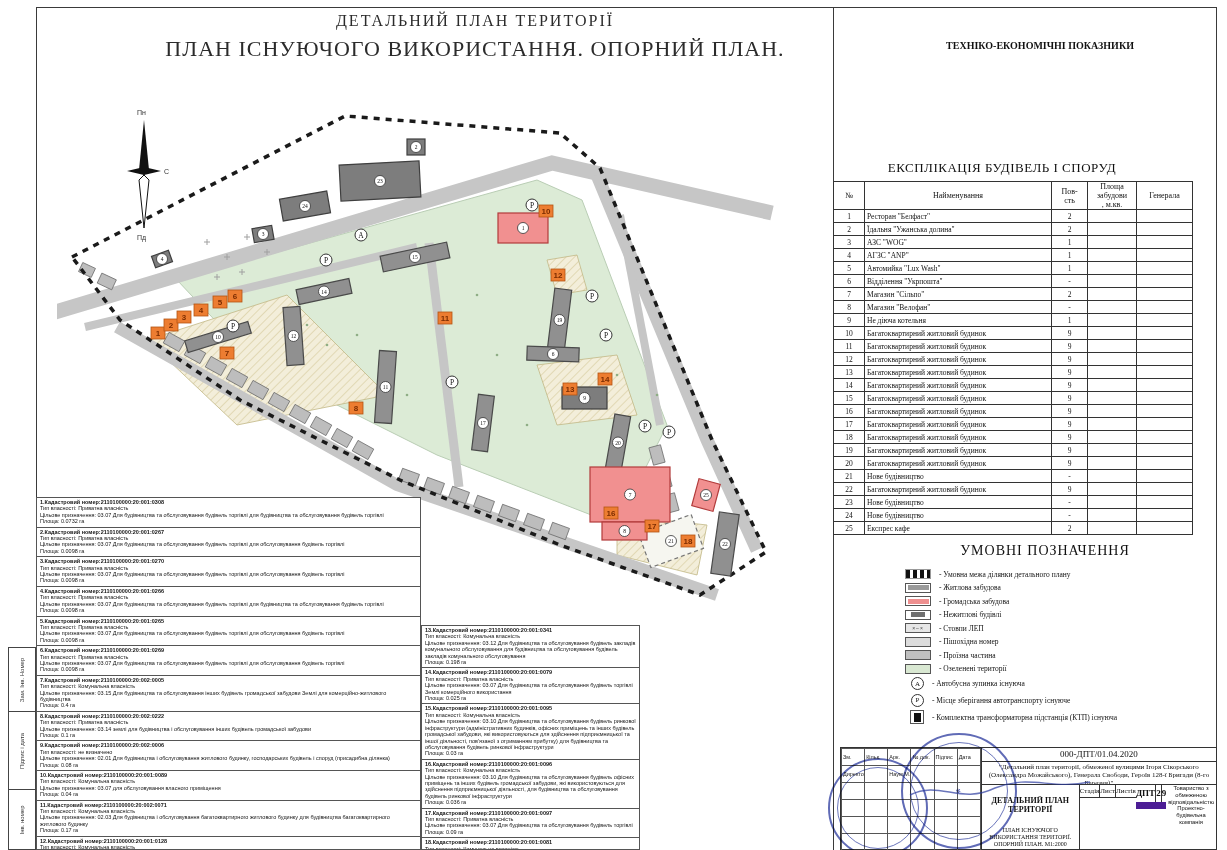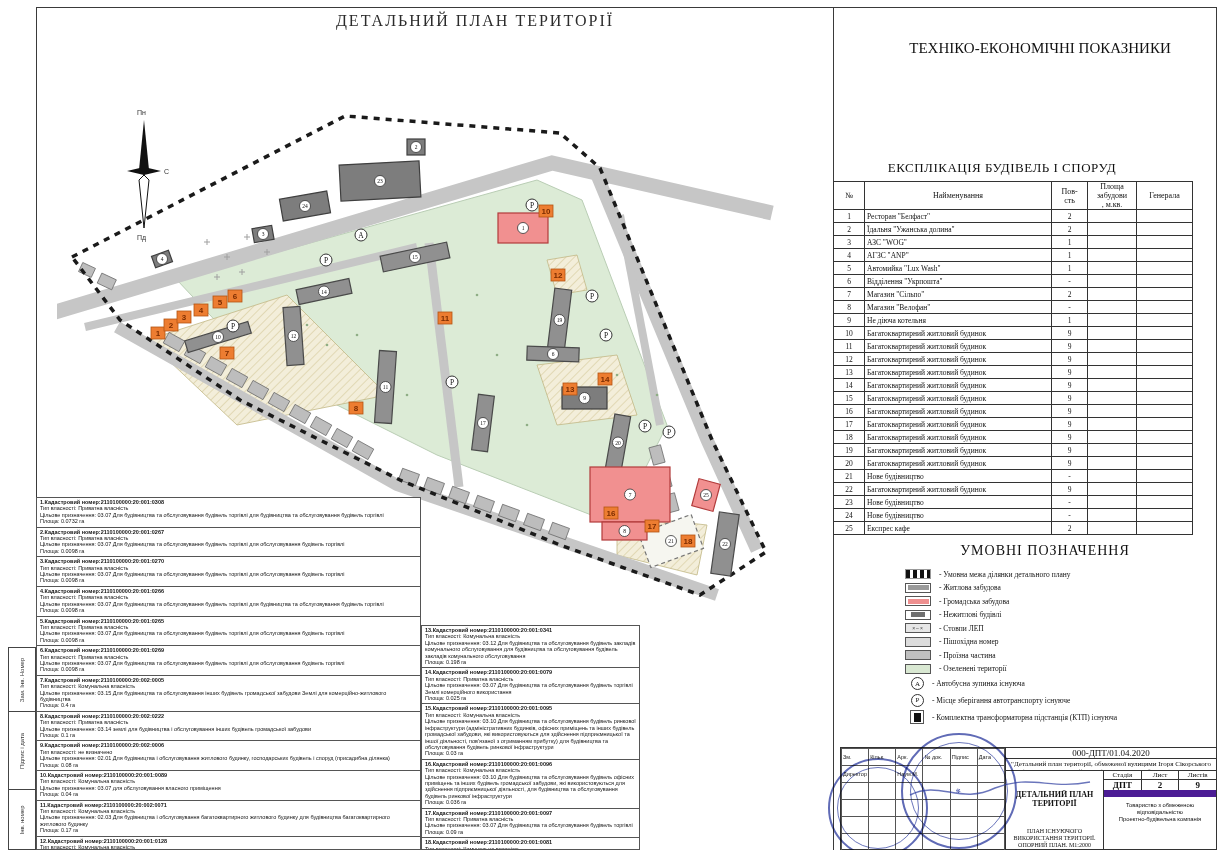--- a/index.html
+++ b/index.html
@@ -9,21 +9,21 @@
   
   .hdr{position:absolute;left:90px;top:12px;width:770px;text-align:center;}
   .hdr .t1{font-family:"Liberation Serif",serif;font-size:16px;letter-spacing:2px;color:#2b2b2b;}
   .hdr .t2{font-family:"Liberation Serif",serif;font-size:22px;letter-spacing:1px;color:#2b2b2b;margin-top:6px;}
   
   .mbox{position:absolute;left:8px;width:28px;border:1px solid #444;box-sizing:border-box;
         display:flex;align-items:center;justify-content:center;background:#fff;}
   .mbox span{transform:rotate(-90deg);white-space:nowrap;font-size:6px;color:#333;}
   
   .tech{position:absolute;left:880px;top:40px;width:320px;text-align:center;}
-  .tech .tt{font-family:"Liberation Serif",serif;font-weight:normal;font-size:15px;margin-bottom:8px;}
+  .tech .tt{font-family:"Liberation Serif",serif;font-weight:bold;font-size:10px;margin-bottom:8px;}
   .tech .ti{font-family:"Liberation Serif",serif;font-size:10px;line-height:19px;}
   .expl{position:absolute;left:833px;top:160px;width:338px;}
   .expl .tt{font-family:"Liberation Serif",serif;font-size:13px;text-align:center;letter-spacing:.5px;margin-bottom:5px;}
   table.ex{border-collapse:collapse;width:338px;table-layout:fixed;}
   table.ex th,table.ex td{border:1px solid #333;font-family:"Liberation Serif",serif;
       font-size:7.5px;padding:0 2px;height:12px;overflow:hidden;white-space:nowrap;}
   table.ex th{font-size:8px;font-weight:normal;white-space:pre-line;text-align:center;height:26px;}
   td.c{text-align:center;}
   
   .legend{position:absolute;left:895px;top:543px;width:300px;}
@@ -57,21 +57,21 @@
   table.sig{border-collapse:collapse;width:100%;height:100%;table-layout:fixed;}
   table.sig td{border:0.5px solid #555;font-size:5.5px;height:16px;padding:0 1px;overflow:hidden;white-space:nowrap;color:#222;}
   .tb-right{flex:1;display:flex;flex-direction:column;}
   .tb-doc{height:20px;border-bottom:1px solid #333;display:flex;align-items:center;justify-content:center;
           font-family:"Liberation Serif",serif;font-size:9px;}
   .tb-proj{height:34px;border-bottom:1px solid #333;font-family:"Liberation Serif",serif;font-size:7px;
            line-height:8.2px;text-align:center;padding:1px 4px;box-sizing:border-box;overflow:hidden;}
   .tb-mid{display:flex;flex:1;}
   .tb-title{width:98px;border-right:1px solid #333;display:flex;align-items:center;justify-content:center;
             text-align:center;font-family:"Liberation Serif",serif;font-size:8px;font-weight:bold;padding:0 2px;box-sizing:border-box;}
-  .tb-stage{flex:1;display:flex;flex-direction:column;}
+  .tb-stage{flex:1;display:flex;flex-direction:row;}
   .st-h{display:flex;height:12px;border-bottom:1px solid #333;}
   .st-h div,.st-v div{flex:1;border-right:1px solid #333;display:flex;align-items:center;justify-content:center;
         font-family:"Liberation Serif",serif;font-size:7px;}
   .st-h div:last-child,.st-v div:last-child{border-right:none;}
   .st-v{display:flex;height:17px;border-bottom:7px solid #4c1d95;}
   .st-v div{font-size:9px;font-weight:bold;}
   .tb-bot{display:flex;height:36px;}
   .tb-sheetname{width:98px;border-right:1px solid #333;font-family:"Liberation Serif",serif;font-size:6px;
         line-height:7px;text-align:center;display:flex;align-items:center;justify-content:center;padding:0 2px;box-sizing:border-box;}
   .tb-comp{flex:1;font-size:5.8px;line-height:6.8px;text-align:center;display:flex;align-items:center;
@@ -98,20 +98,21 @@
     </div>
   <div class="mbox" style="top:711px;height:79px;">
     <span>Підпис і дата</span>
     </div>
   <div class="mbox" style="top:789px;height:61px;">
     <span>Інв. номер</span>
     </div>
 
   <div class="hdr">
     <div class="t1">ДЕТАЛЬНИЙ ПЛАН ТЕРИТОРІЇ</div>
+    <div class="t2">ПЛАН ІСНУЮЧОГО ВИКОРИСТАННЯ. ОПОРНИЙ ПЛАН.</div>
   </div>
 
   <svg style="position:absolute;left:57px;top:95px;" width="730" height="520" viewBox="0 0 730 520">
     <defs>
       <pattern id="hatch" width="6" height="6" patternUnits="userSpaceOnUse" patternTransform="rotate(45)">
         <rect width="6" height="6" fill="#f3eeda"></rect>
           <line x1="0" y1="0" x2="0" y2="6" stroke="#cfc38e" stroke-width="1"></line>
       </pattern>
     </defs>
 

